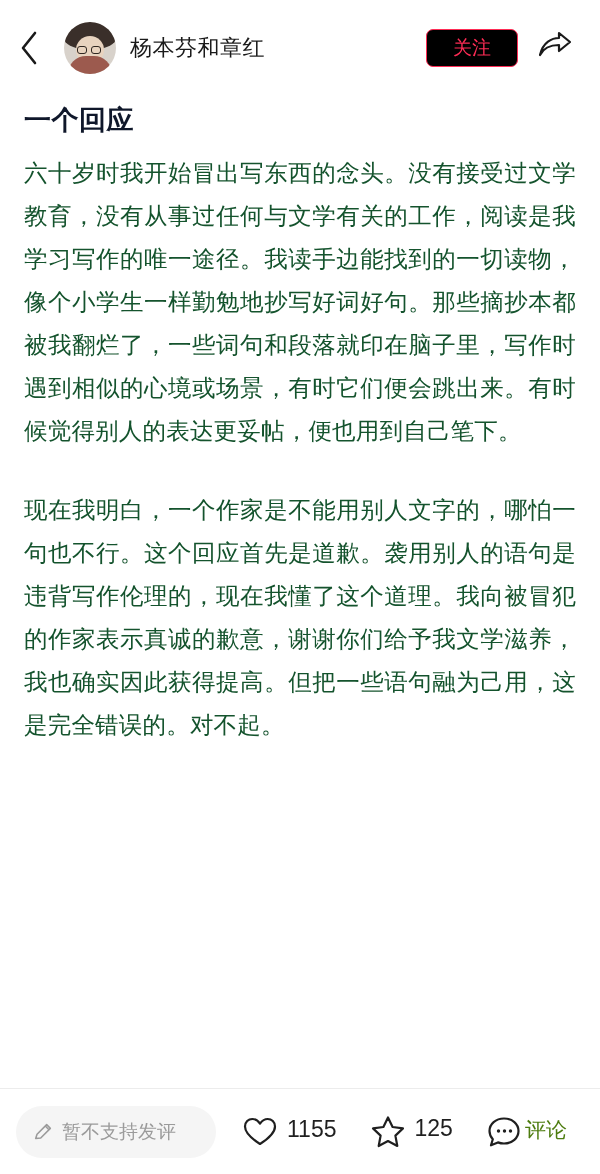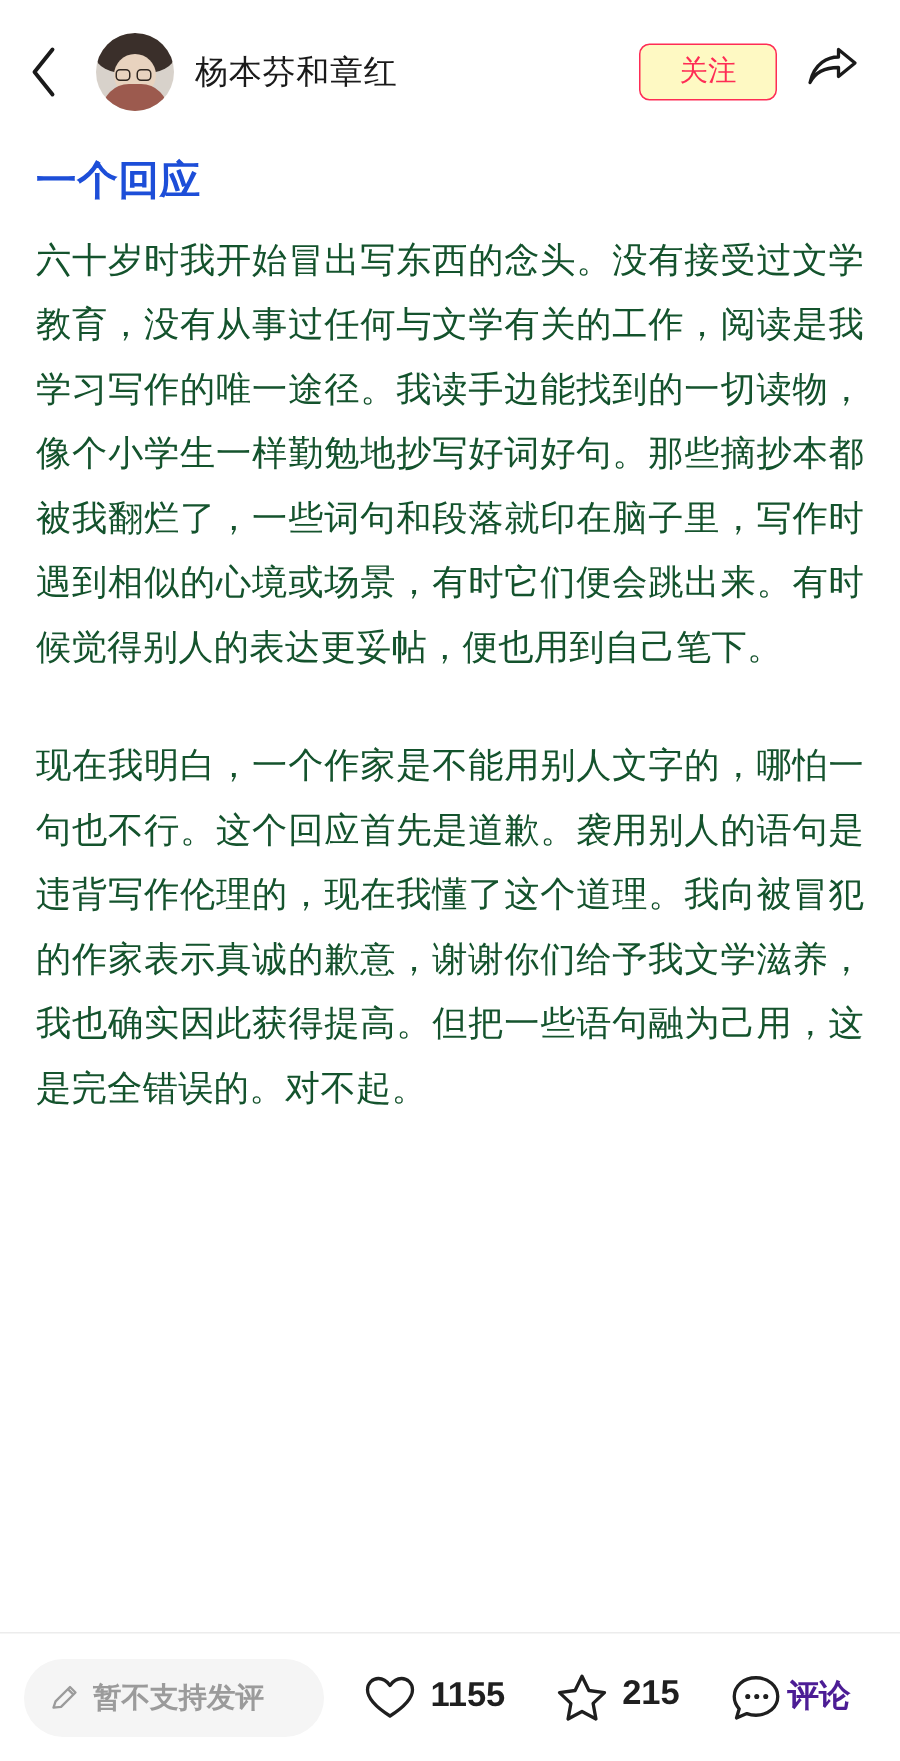--- a/index.html
+++ b/index.html
@@ -79,21 +79,21 @@
     color: #1a1a1a;
     margin-left: 14px;
     white-space: nowrap;
     letter-spacing: 0.5px;
   }
   .header-spacer { flex: 1 1 auto; }
   .follow-btn {
     flex: 0 0 auto;
     border: 1.5px solid #fe2c55;
     color: #fe2c55;
-    background: #fef9c3;
+    background: #000000;
     font-size: 19px;
     border-radius: 7px;
     padding: 8px 26px;
     cursor: pointer;
     line-height: 1.1;
   }
   .share-btn {
     width: 46px;
     height: 46px;
     margin-left: 14px;
@@ -105,21 +105,21 @@
 
   
   .article {
     flex: 1 1 auto;
     padding: 6px 24px 0 24px;
     overflow: hidden;
   }
   .article-title {
     font-size: 27px;
     font-weight: bold;
-    color: #1d4ed8;
+    color: #0f172a;
     margin-bottom: 14px;
     letter-spacing: 0.5px;
   }
   .para {
     font-size: 23.5px;
     line-height: 43px;
     color: #14532d;
     text-align: justify;
     margin-bottom: 36px;
     letter-spacing: 0.2px;
@@ -128,21 +128,20 @@
 
   
   .bottom-bar {
     flex: 0 0 86px;
     height: 86px;
     border-top: 1px solid #ececec;
     display: flex;
     align-items: center;
     padding: 0 16px;
     background: #ffffff;
-    font-weight: bold;
   }
   .comment-box {
     flex: 0 0 200px;
     height: 52px;
     border-radius: 26px;
     background: #f5f5f5;
     display: flex;
     align-items: center;
     padding: 0 16px;
     cursor: pointer;
@@ -165,21 +164,21 @@
     cursor: pointer;
   }
   .action .ic { display: flex; align-items: center; }
   .action .cnt {
     font-size: 23px;
     color: #1f1f1f;
     margin-left: 10px;
   }
   .action .lbl {
     font-size: 21px;
-    color: #4c1d95;
+    color: #4d7c0f;
     margin-left: 4px;
   }
 </style>
 </head>
 <body>
 
 <div class="app">
 
   <div class="header">
     <div class="back-btn">
@@ -239,21 +238,21 @@
         </span>
         <span class="cnt">1155</span>
       </div>
 
       <div class="action">
         <span class="ic">
           <svg width="34" height="33" viewBox="0 0 34 33" fill="none">
             <path d="M17 2.5 L21.6 12 L32 13.4 L24.4 20.6 L26.3 31 L17 26 L7.7 31 L9.6 20.6 L2 13.4 L12.4 12 Z" stroke="#1f1f1f" stroke-width="2.2" stroke-linejoin="round" fill="none"></path>
           </svg>
         </span>
-        <span class="cnt">215</span>
+        <span class="cnt">125</span>
       </div>
 
       <div class="action">
         <span class="ic">
           <svg width="34" height="32" viewBox="0 0 34 32" fill="none">
             <path d="M17 2.5 C25.3 2.5 31.5 8 31.5 15 C31.5 22 25.3 27.5 17 27.5 C14.8 27.5 12.7 27.1 10.9 26.4 L4 29.3 L5.8 23.2 C3.8 21 2.5 18.2 2.5 15 C2.5 8 8.7 2.5 17 2.5 Z" stroke="#1f1f1f" stroke-width="2.2" stroke-linejoin="round" fill="none"></path>
             <circle cx="11.5" cy="15" r="1.7" fill="#1f1f1f"></circle>
             <circle cx="17.5" cy="15" r="1.7" fill="#1f1f1f"></circle>
             <circle cx="23.5" cy="15" r="1.7" fill="#1f1f1f"></circle>
           </svg>

